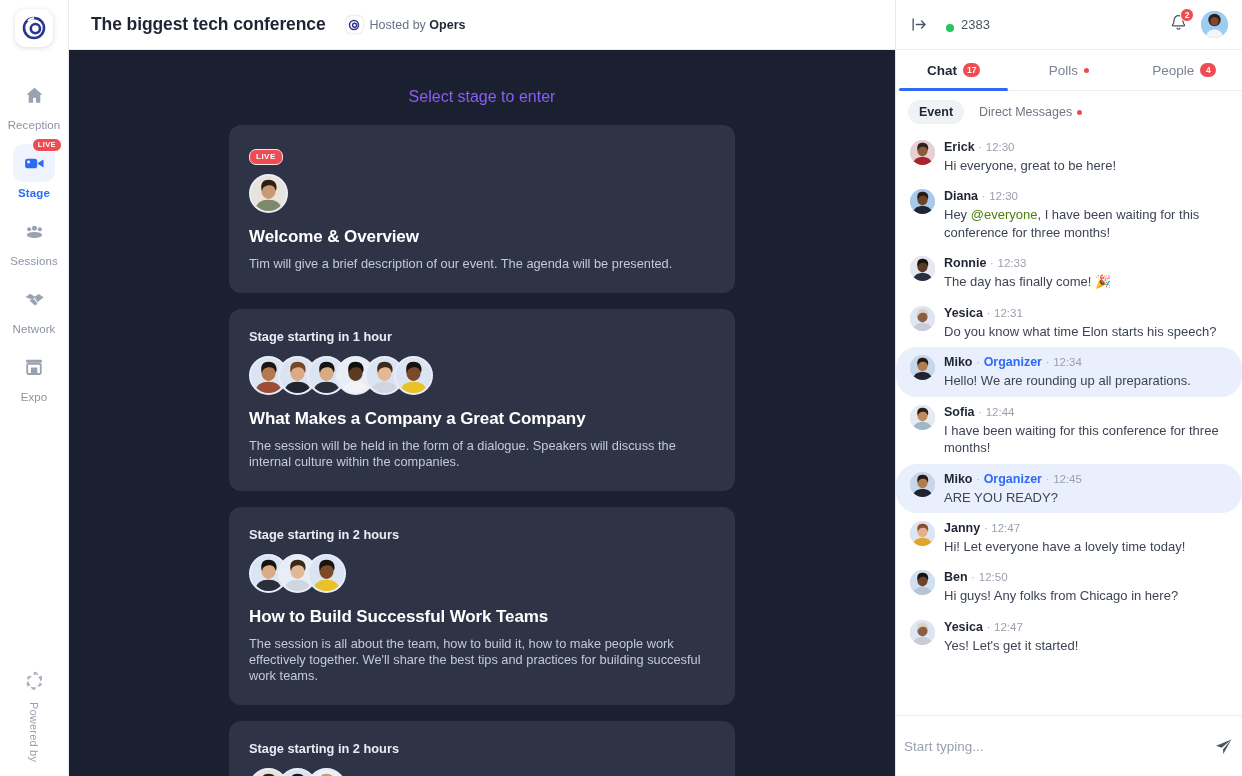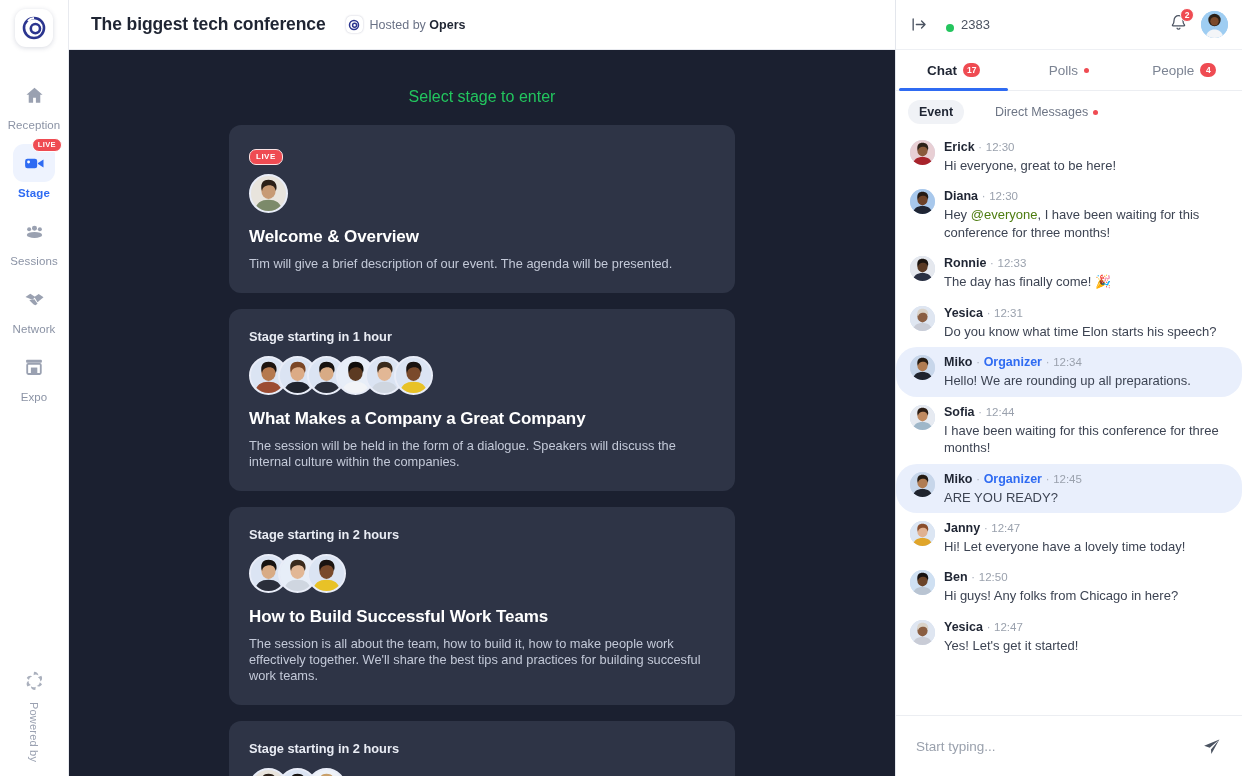--- a/index.html
+++ b/index.html
@@ -70,21 +70,21 @@
     display: flex; align-items: center; justify-content: center;
   }
   .hosted-text { font-size: 12.5px; color: #6a7286; }
   .hosted-text b { color: #1f2533; font-weight: 700; }
 
   .stage-area {
     flex: 1 1 auto; background: #1b2030; overflow: hidden;
     padding: 0 160px; position: relative;
   }
   .stage-head {
-    text-align: center; color: #22c55e; font-size: 16px;
+    text-align: center; color: #8b5cf6; font-size: 16px;
     font-weight: 500; padding: 38px 0 19px;
   }
   .card {
     background: #2e3446; border-radius: 12px; padding: 20px 20px 21px;
     margin-bottom: 16px; cursor: pointer;
   }
   .card-when {
     font-size: 12.8px; font-weight: 700; color: #e9ecf4; margin-bottom: 12px;
   }
   .badge-live {
@@ -156,21 +156,21 @@
   .tab-badge {
     background: #ef4b52; color: #fff; font-size: 8.5px; font-weight: 700;
     border-radius: 9px; min-width: 16px; height: 14px; padding: 0 4px;
     display: flex; align-items: center; justify-content: center; line-height: 1;
   }
   .tab-dot {
     width: 5px; height: 5px; border-radius: 50%; background: #ef4b52;
   }
 
   .subtabs {
-    display: flex; align-items: center; gap: 20px; padding: 9px 12px 8px;
+    display: flex; align-items: center; gap: 4px; padding: 9px 12px 8px;
   }
   .subtab {
     font-size: 12.5px; color: #6d7585; padding: 5px 11px; border-radius: 14px;
     cursor: pointer; display: flex; align-items: center; gap: 5px;
   }
   .subtab.active { background: #f0f2f6; color: #1f2533; font-weight: 700; }
 
   .msgs { flex: 1 1 auto; overflow: hidden; padding: 0 0 6px; }
   .msg {
     display: flex; gap: 9px; padding: 7px 14px 7px 14px; align-items: flex-start;
@@ -184,21 +184,21 @@
   .m-head { font-size: 12.5px; line-height: 1.35; margin-bottom: 1px; }
   .m-name { font-weight: 700; color: #1f2533; }
   .m-role { color: #2f6bf2; font-weight: 700; }
   .m-sep { color: #aeb4c0; }
   .m-time { color: #9aa1ad; font-size: 11.5px; }
   .m-text { font-size: 13px; color: #3d4453; line-height: 1.35; }
   .m-text .mention { color: #4d7c0f; font-weight: 400; }
 
   .composer {
     flex: 0 0 61px; height: 61px; border-top: 1px solid #eceef2;
-    display: flex; align-items: center; padding: 0 20px; gap: 10px;
+    display: flex; align-items: center; padding: 0 8px; gap: 10px;
   }
   .composer input {
     flex: 1 1 auto; border: none; outline: none; font-size: 13.5px;
     color: #3d4453; font-family: "Liberation Sans", sans-serif; background: transparent;
   }
   .composer input::placeholder { color: #9aa1ad; }
   .send-btn { cursor: pointer; display: flex; align-items: center; }
 </style>
 </head>
 <body>

